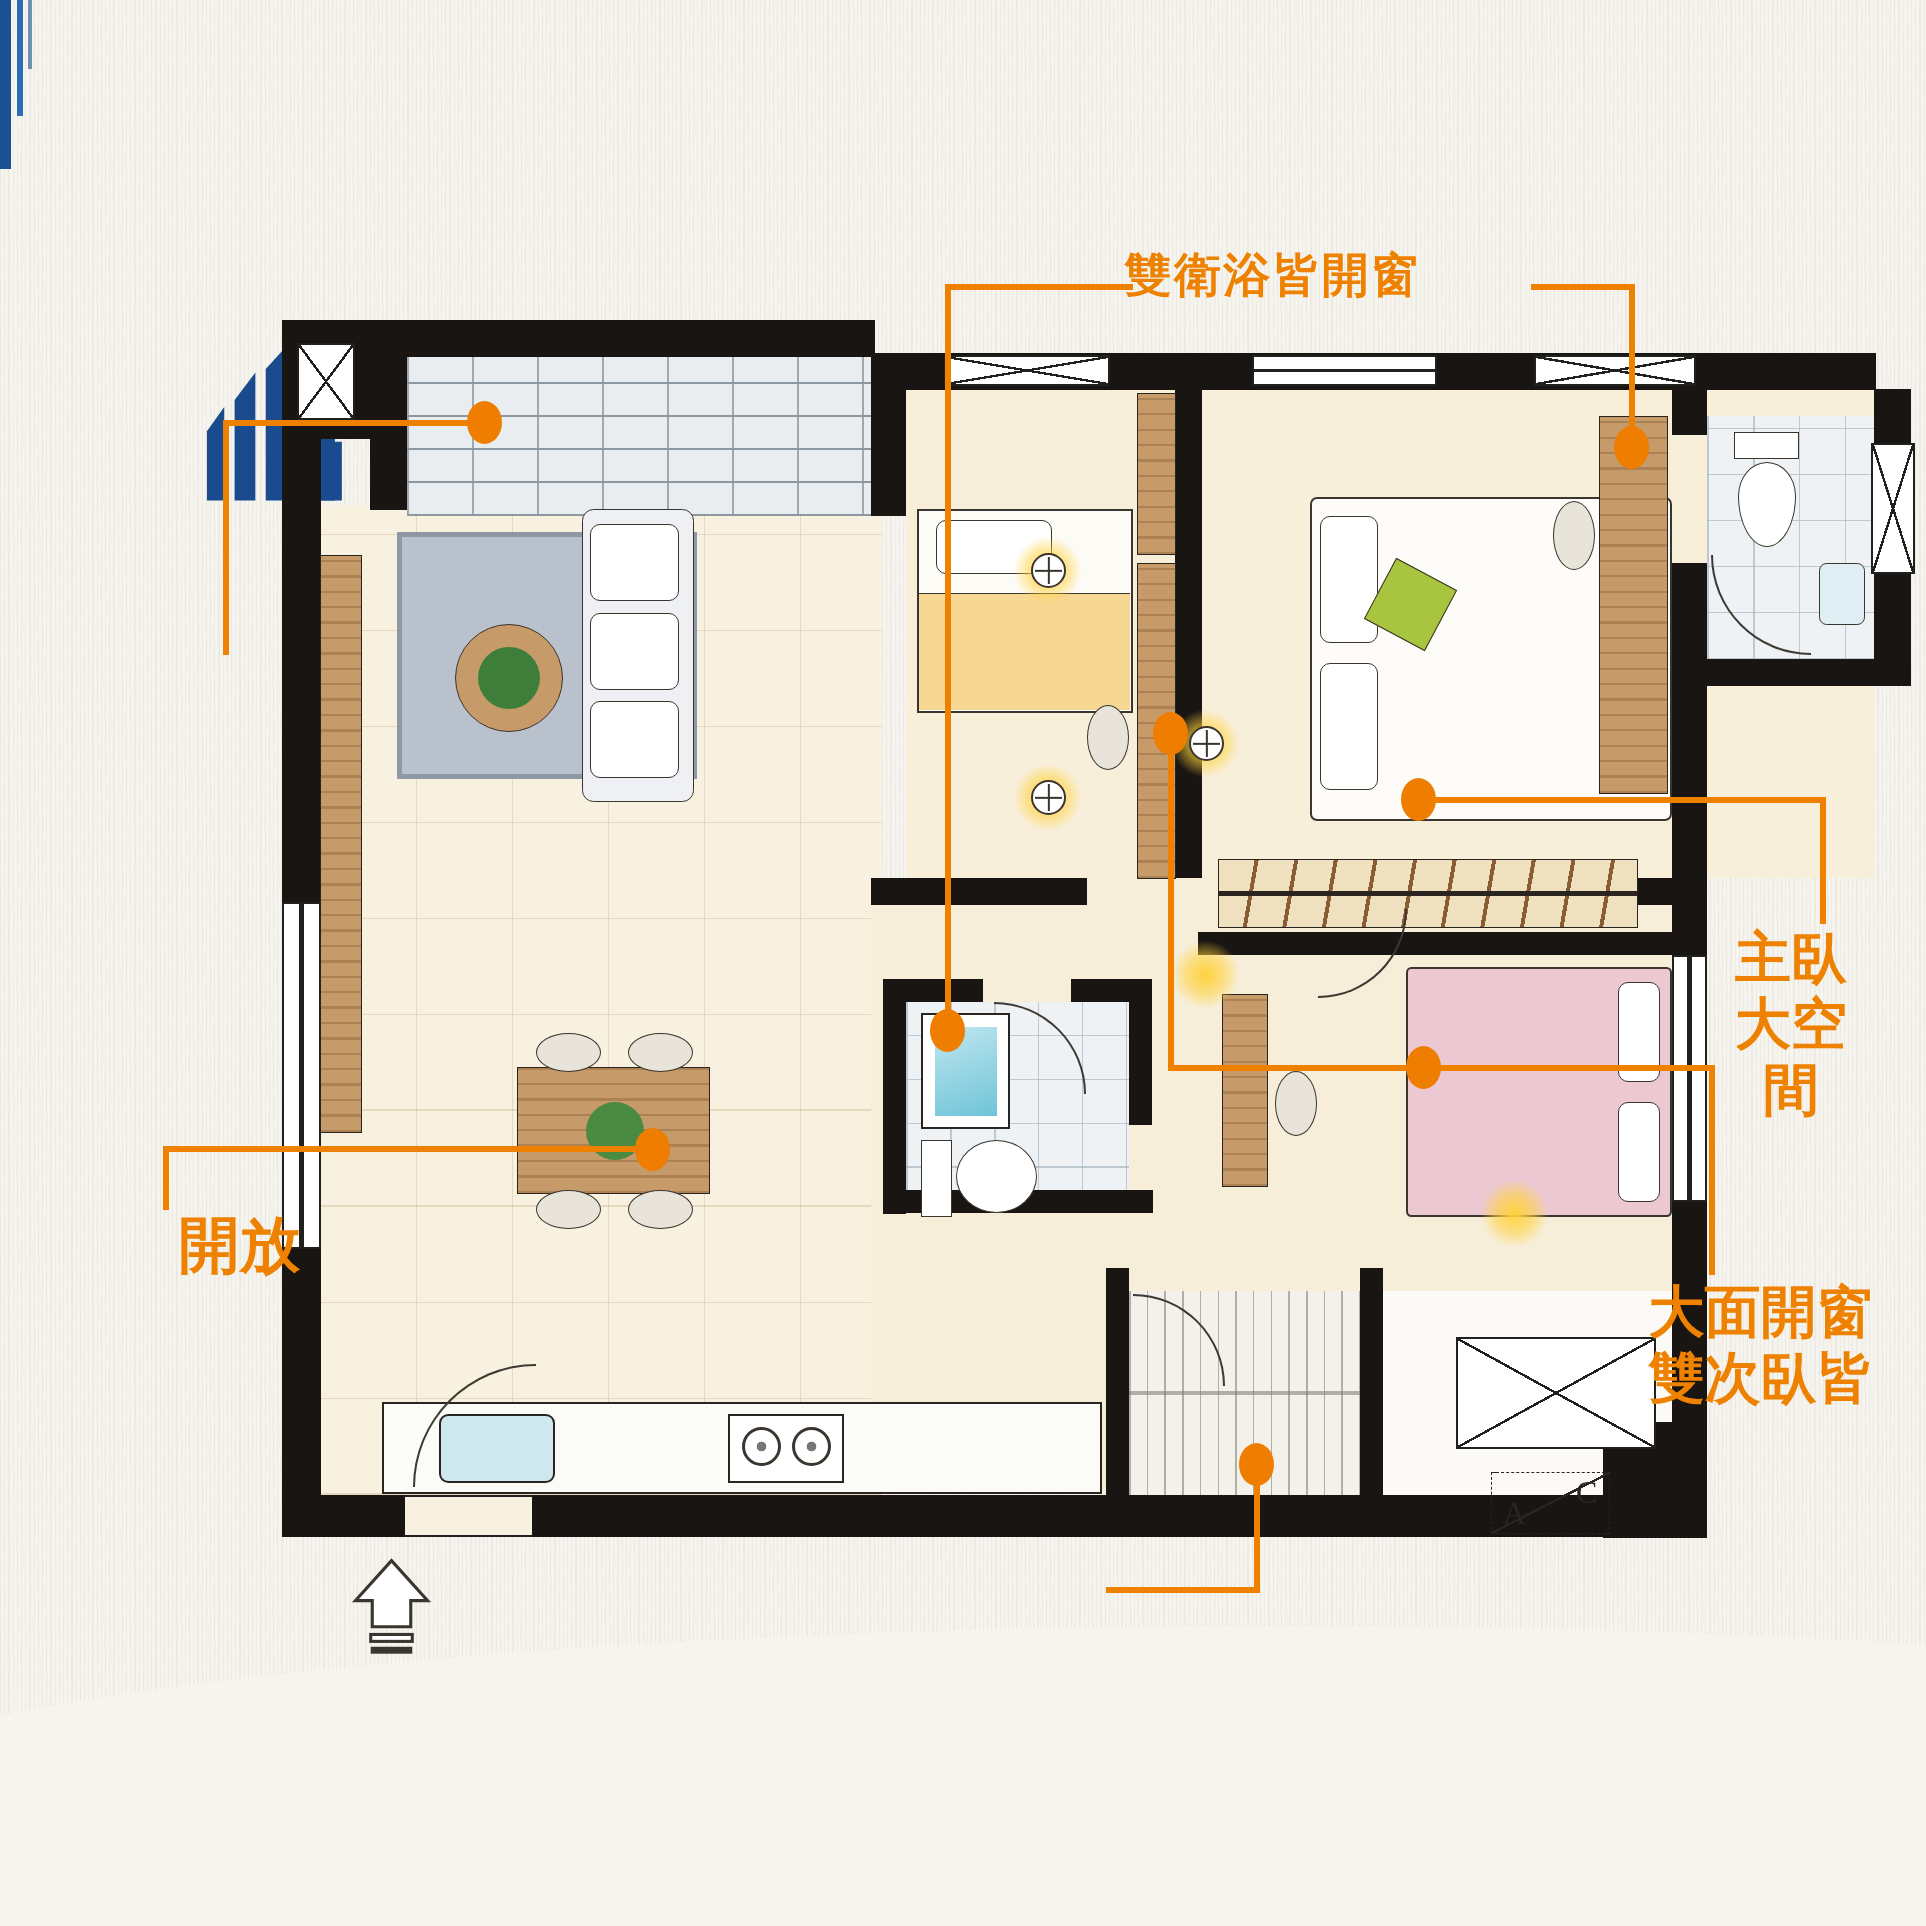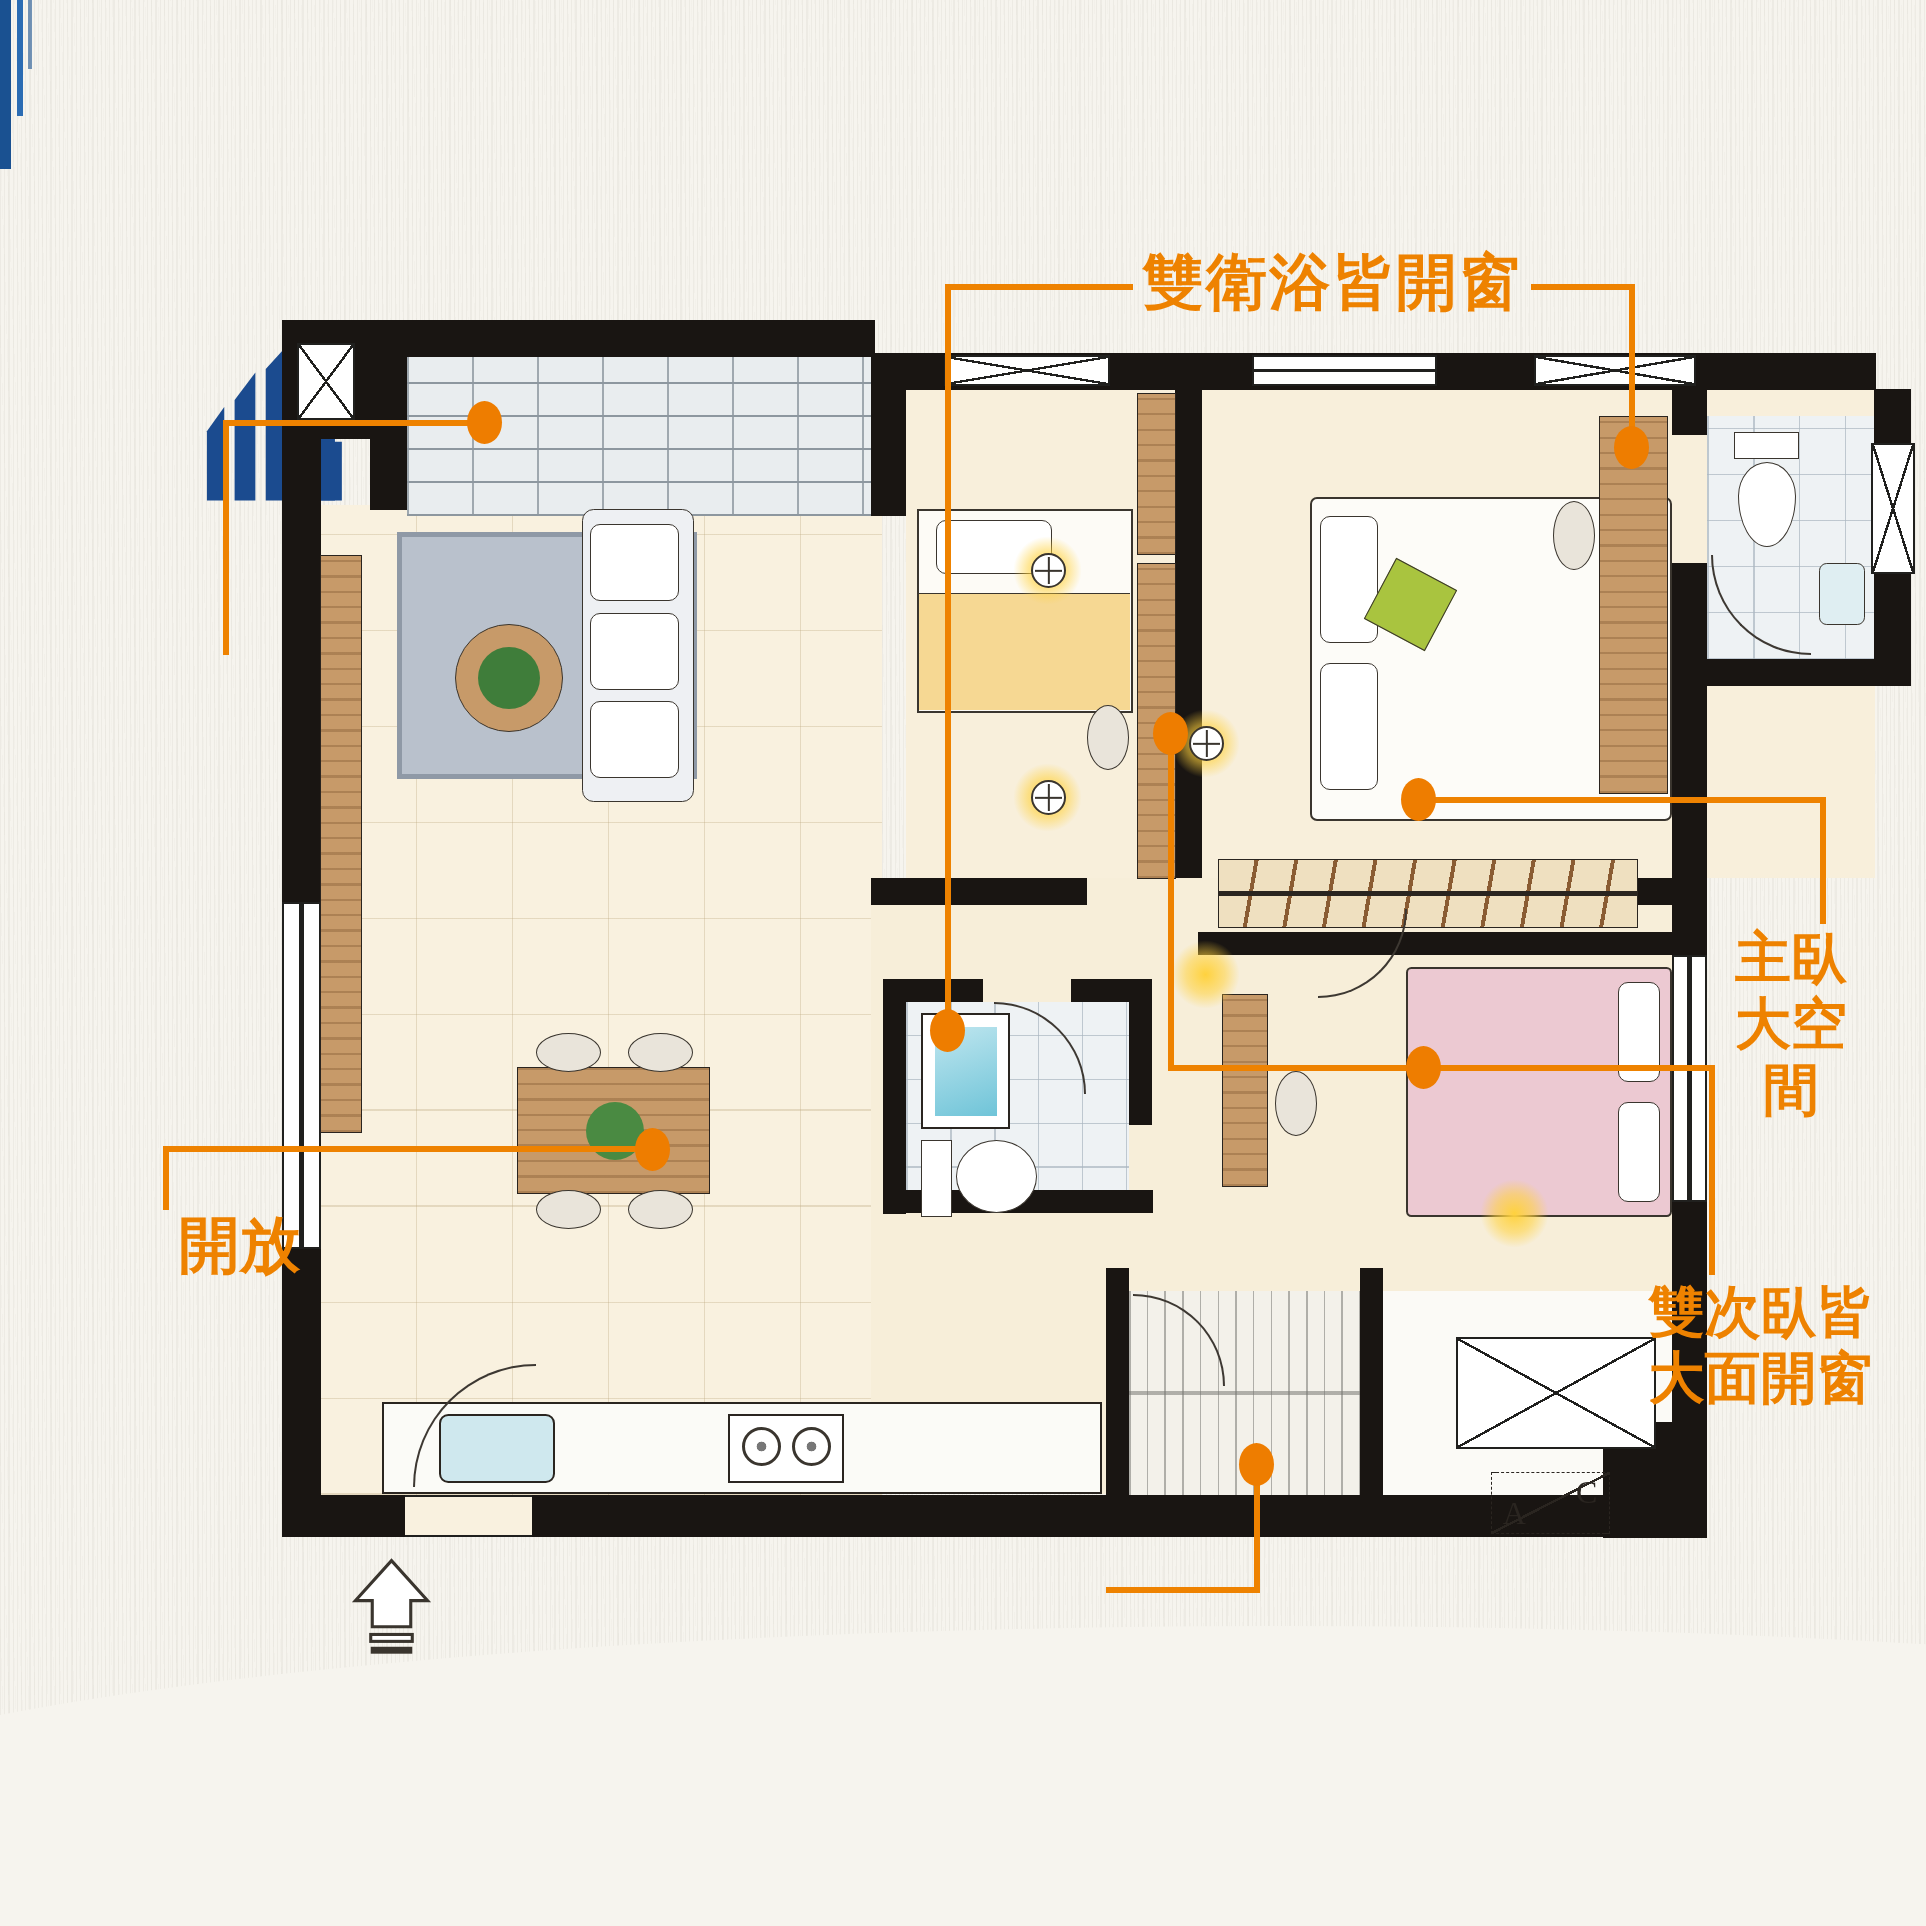--- a/index.html
+++ b/index.html
@@ -176,21 +176,21 @@
     <div class="lightsym" style="left:761px;top:464px;width:35px;height:35px;"></div>
     <div class="lightsym" style="left:919px;top:410px;width:35px;height:35px;"></div>
   </div>
 
   <svg width="85" height="100" viewBox="0 0 110 130" style="position:absolute;left:349px;top:1556px;">
     <polygon points="55,6 102,58 80,58 80,92 30,92 30,58 8,58" fill="#ffffff" stroke="#3a352e" stroke-width="4"></polygon>
     <rect x="28" y="102" width="54" height="9" fill="#ffffff" stroke="#3a352e" stroke-width="4"></rect>
     <rect x="28" y="118" width="54" height="9" fill="#3a352e"></rect>
   </svg>
 
-  <div class="ann" style="left:1140px;top:247px;width:385px;font-size:61px;letter-spacing:2.3px;">雙衛浴皆開窗</div>
+  <div class="ann" style="left:1080px;top:247px;width:385px;font-size:47px;letter-spacing:2.3px;">雙衛浴皆開窗</div>
   <div class="ln" style="left:948px;top:284px;width:185px;height:6.2px;"></div>
   <div class="ln" style="left:1531px;top:284px;width:104px;height:6.2px;"></div>
   <div class="ln" style="left:945px;top:284px;width:6.2px;height:736px;"></div>
   <div class="dot" style="left:930px;top:1009px;"></div>
   <div class="ln" style="left:1629px;top:284px;width:6.2px;height:154px;"></div>
   <div class="dot" style="left:1614px;top:426px;"></div>
 
   <div class="ann" style="left:116px;top:663px;width:247px;font-size:61px;">
   </div>
   <div class="ln" style="left:223px;top:420px;width:6.2px;height:235px;"></div>
@@ -206,22 +206,22 @@
 
   <div class="ann" style="left:1710px;top:925px;width:162px;font-size:56px;">
     <div>主臥</div>
     <div>大空間</div>
   </div>
   <div class="ln" style="left:1418px;top:797px;width:408px;height:6.2px;"></div>
   <div class="ln" style="left:1820px;top:797px;width:6.2px;height:127px;"></div>
   <div class="dot" style="left:1401px;top:778px;"></div>
 
   <div class="ann" style="left:1637px;top:1279px;width:247px;font-size:56px;">
+    <div>大面開窗</div>
     <div>雙次臥皆</div>
-    <div>大面開窗</div>
   </div>
   <div class="ln" style="left:1168px;top:732px;width:6.2px;height:339px;"></div>
   <div class="ln" style="left:1168px;top:1065px;width:547px;height:6.2px;"></div>
   <div class="ln" style="left:1709px;top:1065px;width:6.2px;height:210px;"></div>
   <div class="dot" style="left:1153px;top:712px;"></div>
   <div class="dot" style="left:1406px;top:1046px;"></div>
 
   <div class="ln" style="left:1106px;top:1587px;width:154px;height:6.2px;"></div>
   <div class="ln" style="left:1254px;top:1462px;width:6.2px;height:131px;"></div>
   <div class="dot" style="left:1239px;top:1443px;"></div>

